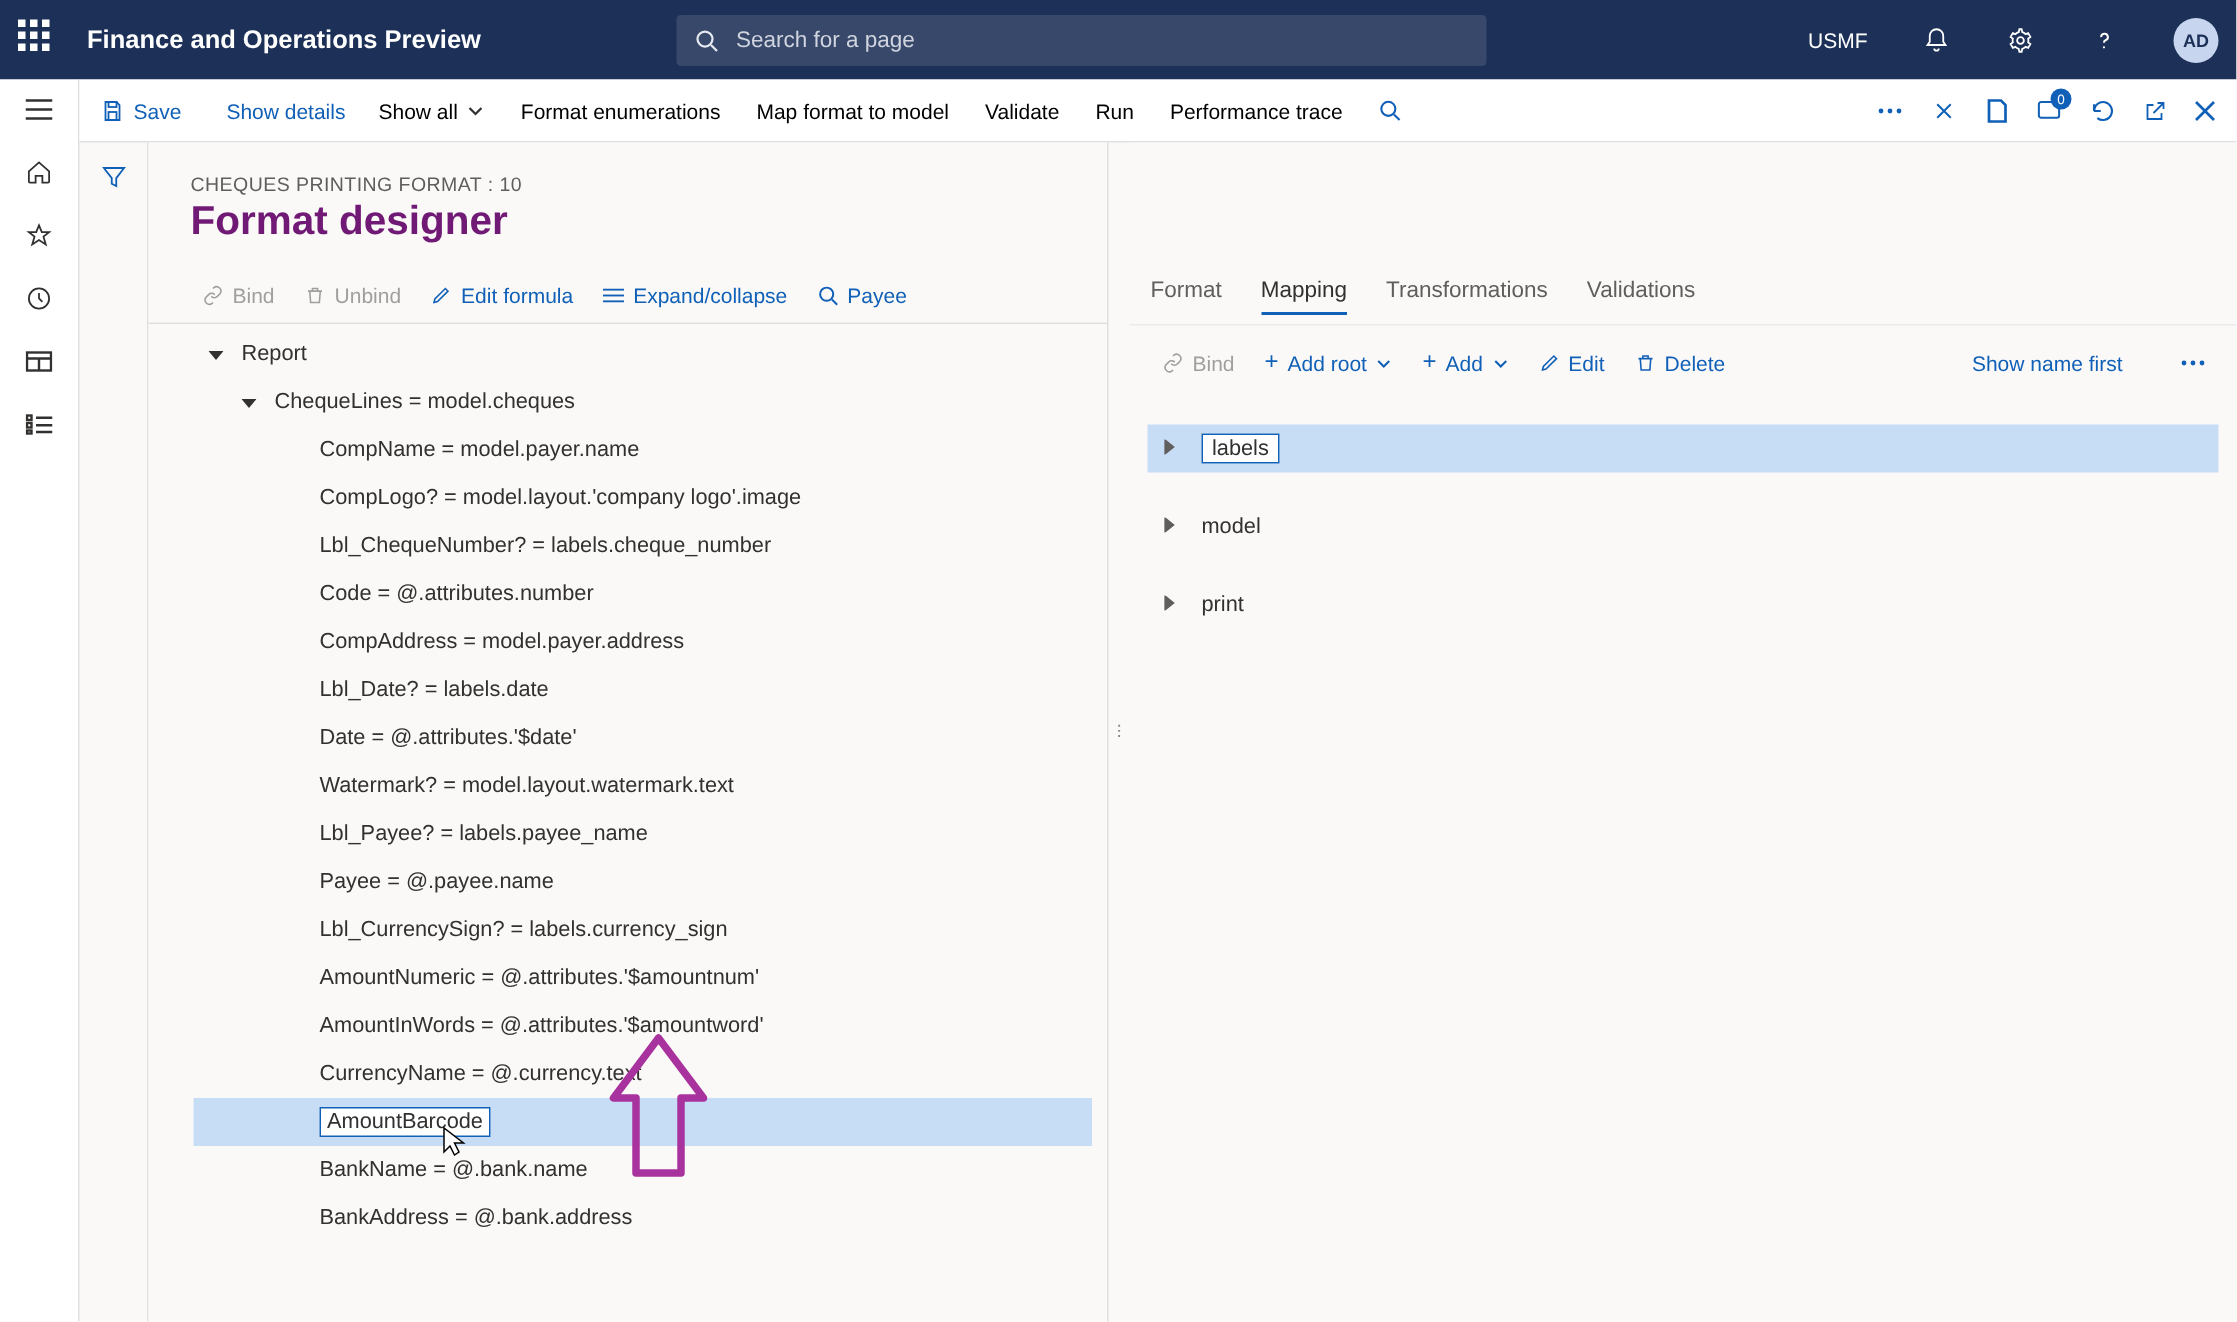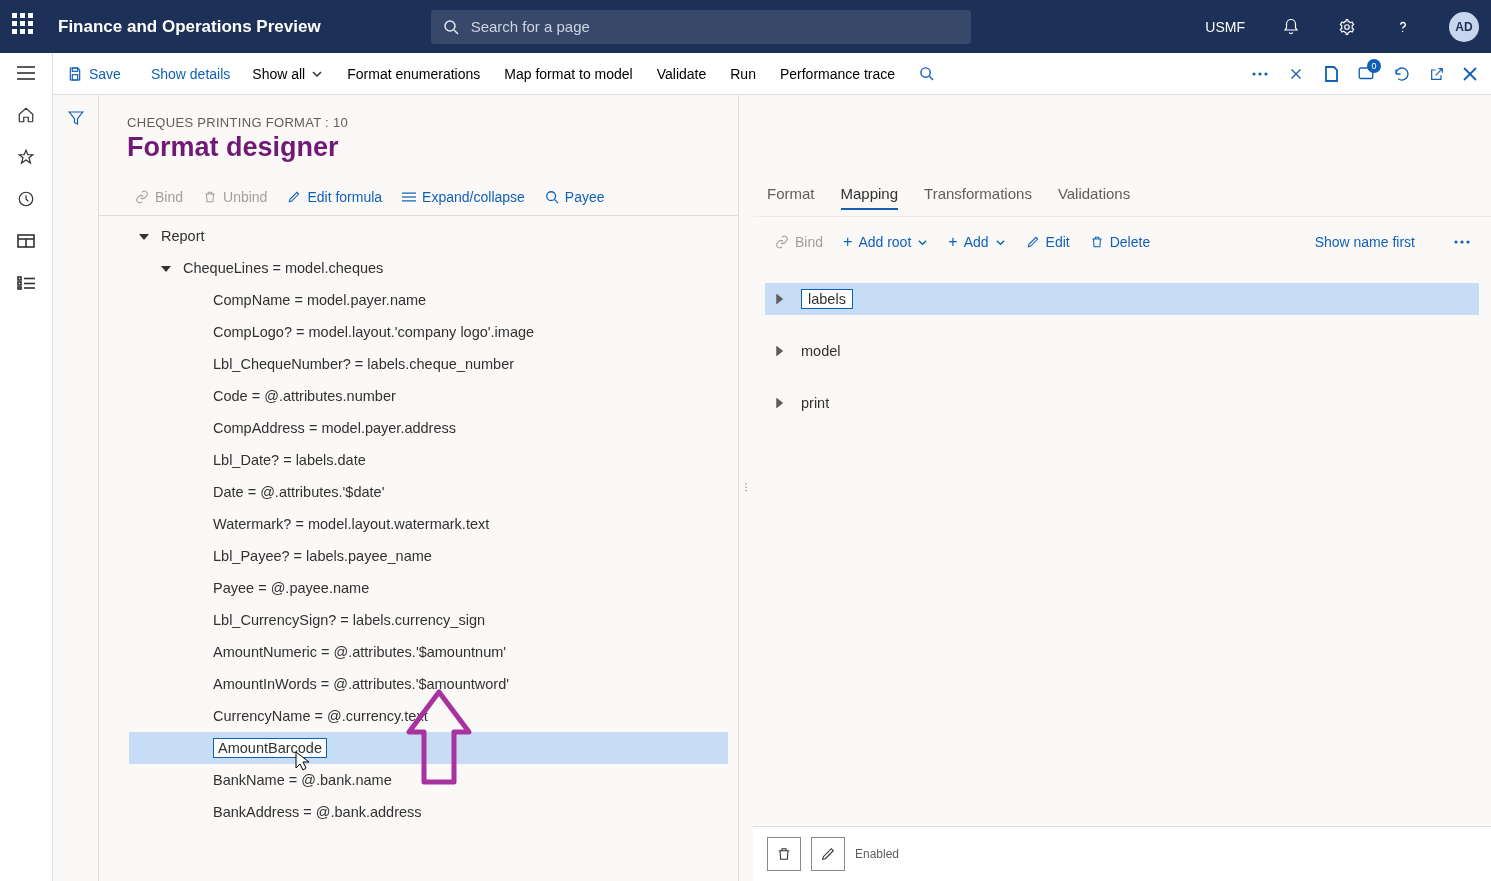--- a/index.html
+++ b/index.html
@@ -23,21 +23,21 @@
   .waffle {
     width: 28px; height: 28px;
     display: grid;
     grid-template-columns: repeat(3, 5px);
     grid-template-rows: repeat(3, 5px);
     gap: 3px;
     margin-right: 18px;
     cursor: pointer;
   }
   .waffle span { background: #fff; width:5px; height:5px; }
-  .app-title { font-size: 17px; font-weight: 600; flex: 0 0 auto; margin-right: 20px;}
+  .app-title { font-size: 17px; font-weight: 600; flex: 0 0 auto; margin-right: 40px;}
   .search-wrap {
     flex: 0 0 540px;
     margin-left: 90px;
   }
   .search-box {
     background: #37486a;
     height: 34px;
     border-radius: 3px;
     display: flex;
     align-items: center;
@@ -604,30 +604,17 @@
                 <span>model</span>
               </div>
               <div class="rp-row">
                 <span class="exp"><svg width="9" height="10" viewBox="0 0 9 10" fill="none" stroke="#605e5c" stroke-width="1.5">
                     <path d="M2 1 L7 5 L2 9 Z" fill="#605e5c"></path>
                   </svg></span>
                 <span>print</span>
               </div>
             </div>
 
-          <div class="bottom-bar">
-            <div class="sq-btn">
-              <svg width="16" height="16" viewBox="0 0 24 24" fill="none" stroke="#323130" stroke-width="1.6">
-                  <path d="M4 7h16M9 7V4h6v3M6 7l1 13h10l1-13"></path>
-                </svg>
-            </div>
-            <div class="sq-btn">
-              <svg width="16" height="16" viewBox="0 0 24 24" fill="none" stroke="#323130" stroke-width="1.6">
-                  <path d="M4 20l4-1L20 7l-3-3L5 16l-1 4z"></path>
-                </svg>
-            </div>
-            <span class="enabled-lbl">Enabled</span>
-          </div>
         </div>
       </div>
     </div>
   </div>
 </div>
 
 </body></html>

